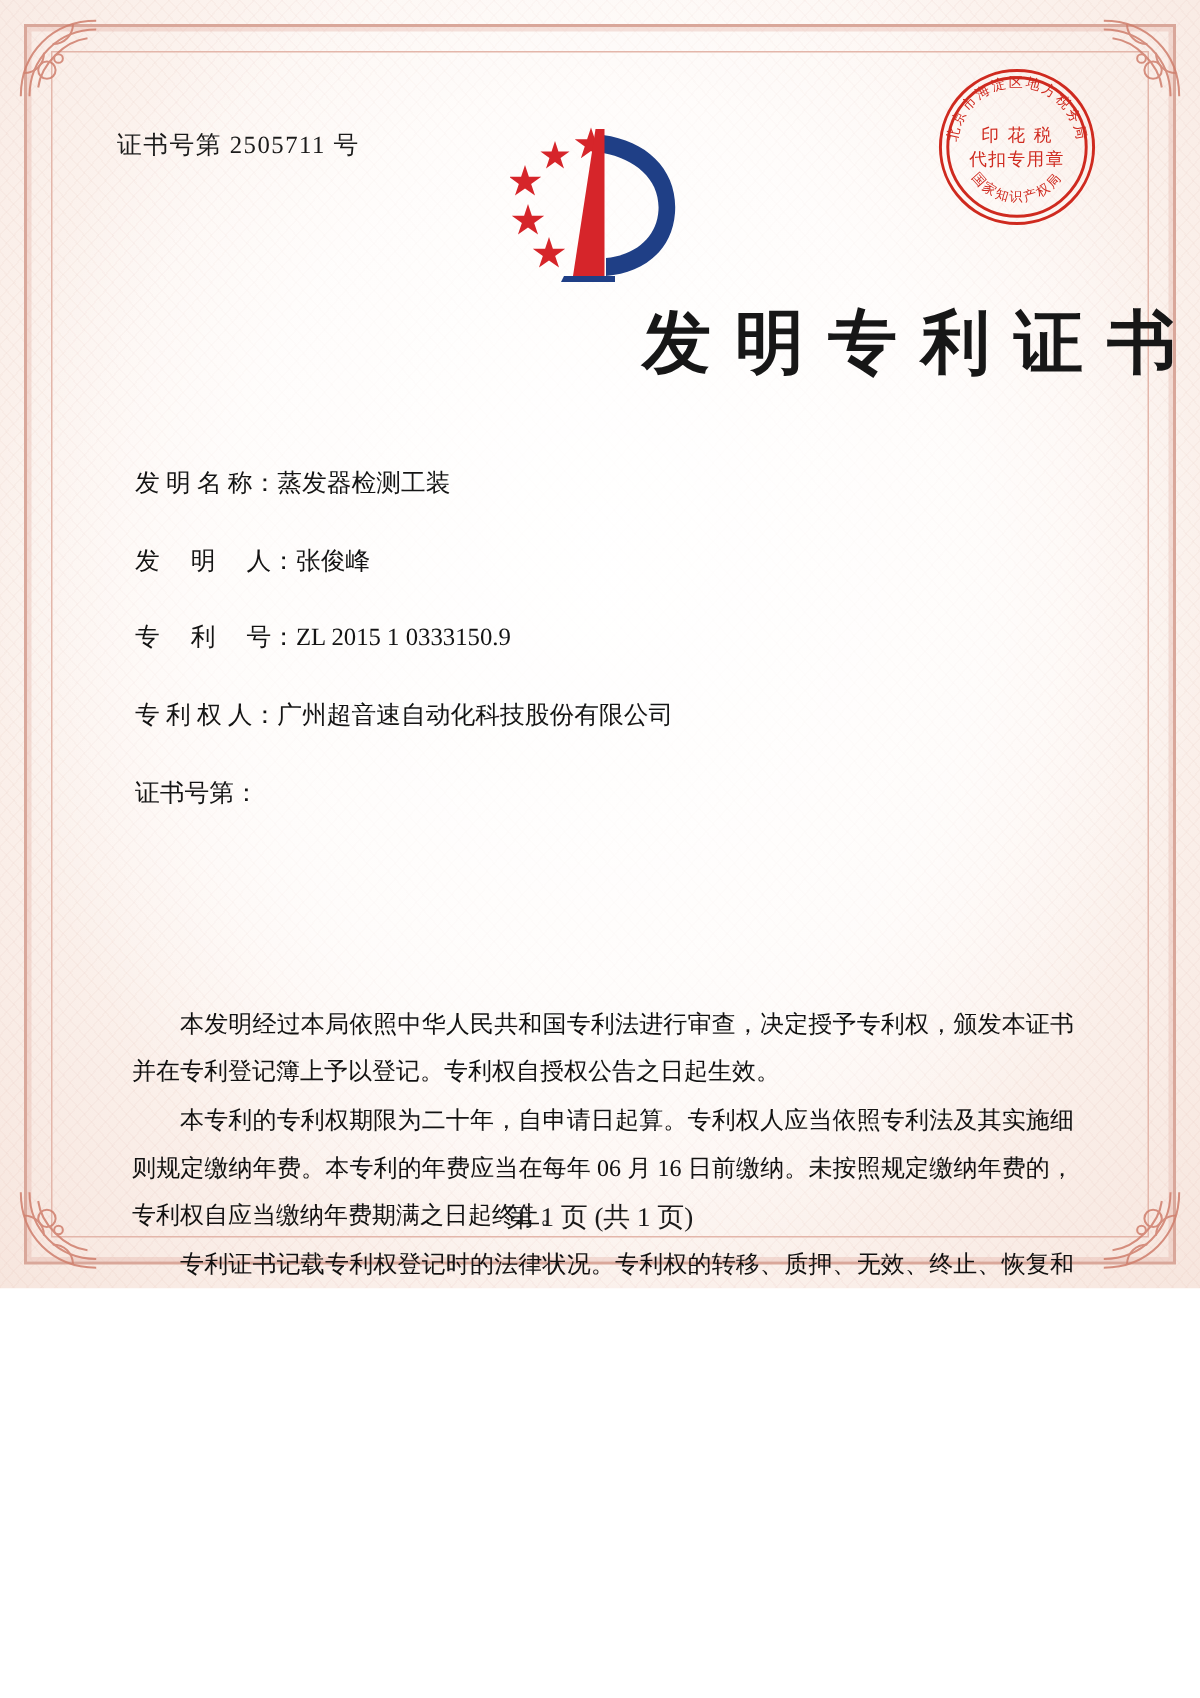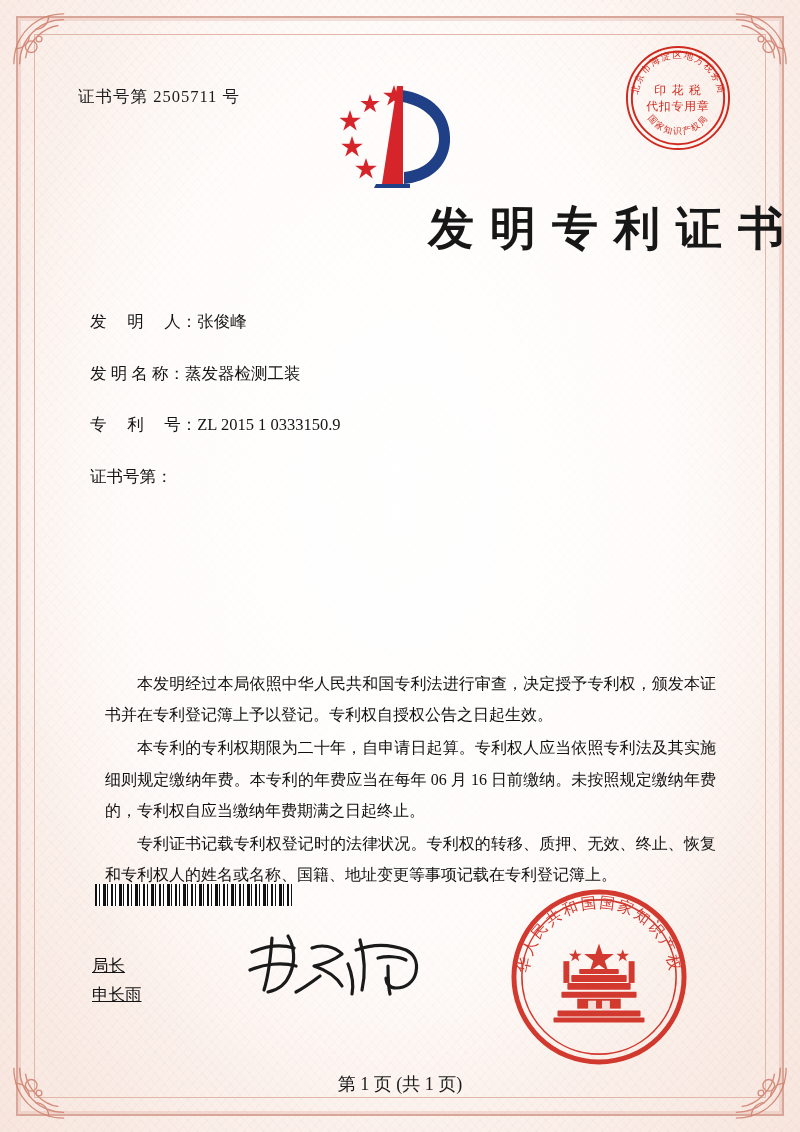--- a/index.html
+++ b/index.html
@@ -6,21 +6,21 @@
     margin: 0;
     padding: 0;
     background: #ffffff;
   }
   body {
     font-family: "Liberation Serif", "DejaVu Serif", serif;
   }
   .page {
     position: relative;
     width: 800px;
-    height: 1132px;
+    height: 859px;
     overflow: hidden;
     background:
       radial-gradient(ellipse at 50% 40%, #fffdfb 0%, #fdf6f2 55%, #f7e6de 100%);
   }
   
   .bg-texture {
     position: absolute;
     inset: 0;
     background-image:
       repeating-linear-gradient(48deg, rgba(210,150,140,0.10) 0px, rgba(210,150,140,0.10) 1px, transparent 1px, transparent 7px),
@@ -136,21 +136,21 @@
     position: absolute;
     left: 88px;
     top: 668px;
     width: 628px;
     font-size: 16px;
     color: #111;
     line-height: 1.95;
     text-align: justify;
   }
   .paragraphs p {
-    margin: 0 0 2px 17px;
+    margin: 0 0 2px 0;
     text-indent: 2em;
     font-family: Liberation Serif, serif;
   }
 
   
   .barcode {
     position: absolute;
     left: 95px;
     top: 884px;
     width: 198px;
@@ -318,30 +318,34 @@
         </text>
         <text x="55" y="51" fill="#cf2a1f" font-size="12" font-family="DejaVu Serif, serif" text-anchor="middle" letter-spacing="1">印 花 税</text>
         <text x="55" y="67" fill="#cf2a1f" font-size="12" font-family="DejaVu Serif, serif" text-anchor="middle" letter-spacing="1">代扣专用章</text>
       </svg>
     </div>
 
     <div class="doc-title">发明专利证书</div>
 
     <div class="fields">
       <div class="field-row">
+        <span class="field-label">发 明 名 称：</span>
+        <span class="field-value">蒸发器检测工装</span>
+      </div>
+      <div class="field-row">
         <span class="field-label">发　 明　 人：</span>
         <span class="field-value">张俊峰</span>
       </div>
       <div class="field-row">
-        <span class="field-label">发 明 名 称：</span>
-        <span class="field-value">蒸发器检测工装</span>
+        <span class="field-label">专　 利　 号：</span>
+        <span class="field-value">ZL 2015 1 0333150.9</span>
       </div>
       <div class="field-row">
-        <span class="field-label">专　 利　 号：</span>
-        <span class="field-value">ZL 2015 1 0333150.9</span>
+        <span class="field-label">专 利 权 人：</span>
+        <span class="field-value">广州超音速自动化科技股份有限公司</span>
       </div>
       <div class="field-row">
         <span class="field-label">证书号第：</span>
       </div>
     </div>
 
     <div class="paragraphs">
       <p>本发明经过本局依照中华人民共和国专利法进行审查，决定授予专利权，颁发本证书并在专利登记簿上予以登记。专利权自授权公告之日起生效。</p>
       <p>本专利的专利权期限为二十年，自申请日起算。专利权人应当依照专利法及其实施细则规定缴纳年费。本专利的年费应当在每年 06 月 16 日前缴纳。未按照规定缴纳年费的，专利权自应当缴纳年费期满之日起终止。</p>
       <p>专利证书记载专利权登记时的法律状况。专利权的转移、质押、无效、终止、恢复和专利权人的姓名或名称、国籍、地址变更等事项记载在专利登记簿上。</p>

